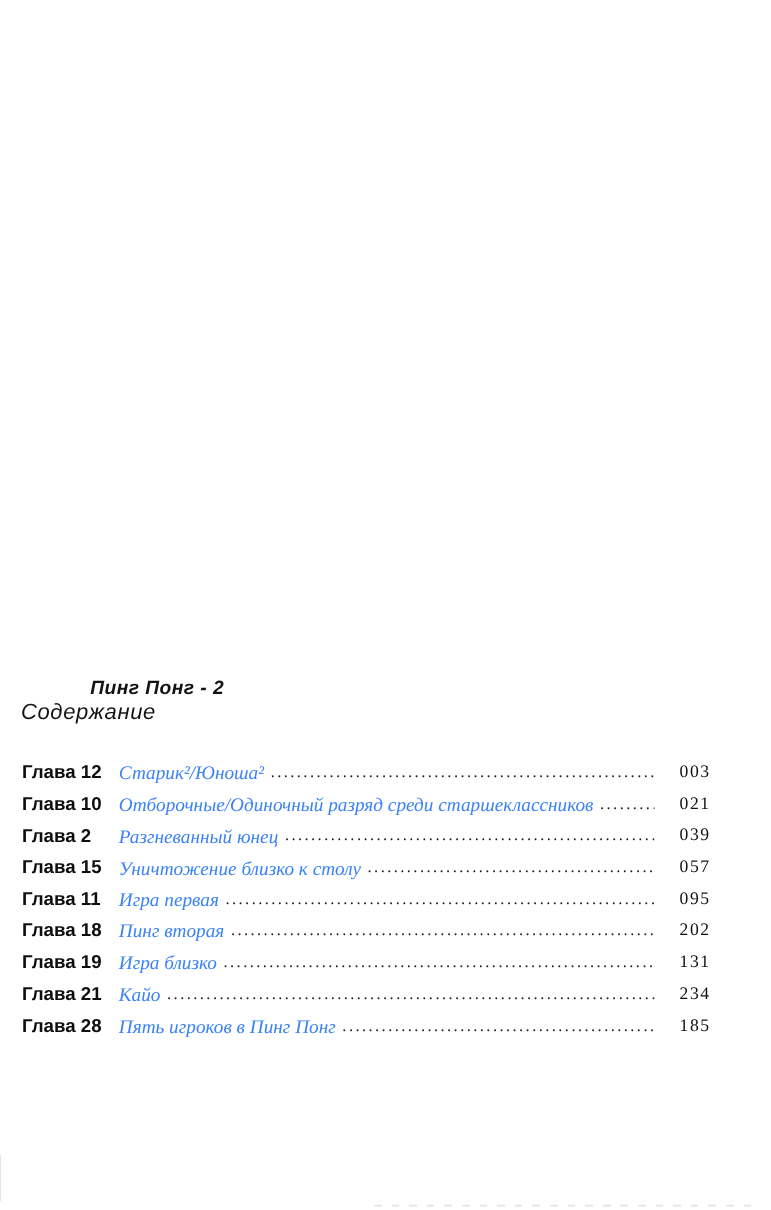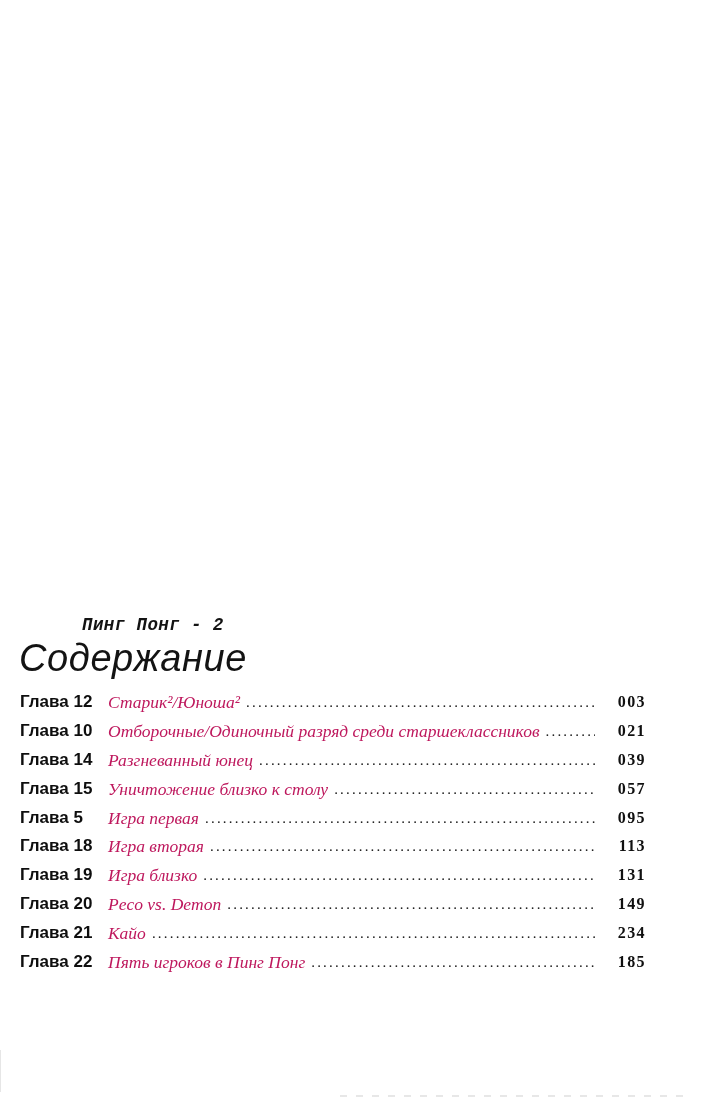--- a/index.html
+++ b/index.html
@@ -17,36 +17,36 @@
   }
   .page {
     position: absolute;
     inset: 0;
     background: #ffffff;
   }
   .series-title {
     position: absolute;
     left: 82px;
     top: 615px;
-    font-family: Liberation Mono, monospace;
+    font-family: Liberation Sans, sans-serif;
     font-style: italic;
     font-weight: 700;
     font-size: 17.5px;
     letter-spacing: 0.4px;
     color: #131313;
     white-space: nowrap;
   }
   .heading {
     position: absolute;
     left: 19px;
     top: 637px;
     font-family: "Liberation Sans", sans-serif;
     font-style: italic;
     font-weight: 400;
-    font-size: 38px;
+    font-size: 20px;
     letter-spacing: 0.6px;
     color: #131313;
     white-space: nowrap;
   }
   .toc {
     position: absolute;
     left: 20px;
     top: 688px;
     width: 626px;
   }
@@ -61,21 +61,21 @@
     font-family: "Liberation Sans", sans-serif;
     font-weight: 700;
     font-size: 17px;
     color: #0e0e0e;
     white-space: nowrap;
   }
   .toc-title {
     font-family: "Liberation Serif", serif;
     font-style: italic;
     font-size: 17.5px;
-    color: #be185d;
+    color: #3b82f6;
     white-space: nowrap;
     padding-right: 6px;
   }
   .toc-dots {
     flex: 1 1 auto;
     overflow: hidden;
     white-space: nowrap;
     font-family: "Liberation Serif", serif;
     font-size: 15px;
     color: #1c1c1c;
@@ -86,21 +86,20 @@
   }
   .toc-page {
     flex: 0 0 46px;
     margin-left: 5px;
     text-align: right;
     font-family: "Liberation Serif", serif;
     font-size: 16px;
     letter-spacing: 1.4px;
     color: #101010;
     white-space: nowrap;
-    font-weight: bold;
   }
   .scan-artifact-bottom {
     position: absolute;
     left: 340px;
     top: 1095px;
     width: 350px;
     height: 2px;
     background: repeating-linear-gradient(90deg, #e3e3e3 0 7px, transparent 7px 16px);
     opacity: 0.85;
   }
@@ -131,71 +130,65 @@
   </div>
 
   <div class="toc-row">
     <span class="toc-label">Глава 10</span>
     <span class="toc-title">Отборочные/Одиночный разряд среди старшеклассников</span>
     <span class="toc-dots"></span>
     <span class="toc-page">021</span>
   </div>
 
   <div class="toc-row">
-    <span class="toc-label">Глава 14</span>
+    <span class="toc-label">Глава 2</span>
     <span class="toc-title">Разгневанный юнец</span>
     <span class="toc-dots"></span>
     <span class="toc-page">039</span>
   </div>
 
   <div class="toc-row">
     <span class="toc-label">Глава 15</span>
     <span class="toc-title">Уничтожение близко к столу</span>
     <span class="toc-dots"></span>
     <span class="toc-page">057</span>
   </div>
 
 
   <div class="toc-row">
-    <span class="toc-label">Глава 5</span>
+    <span class="toc-label">Глава 11</span>
     <span class="toc-title">Игра первая</span>
     <span class="toc-dots"></span>
     <span class="toc-page">095</span>
   </div>
 
   <div class="toc-row">
     <span class="toc-label">Глава 18</span>
-    <span class="toc-title">Игра вторая</span>
+    <span class="toc-title">Пинг вторая</span>
     <span class="toc-dots"></span>
-    <span class="toc-page">113</span>
+    <span class="toc-page">202</span>
   </div>
 
   <div class="toc-row">
     <span class="toc-label">Глава 19</span>
     <span class="toc-title">Игра близко</span>
     <span class="toc-dots"></span>
     <span class="toc-page">131</span>
   </div>
 
-  <div class="toc-row">
-    <span class="toc-label">Глава 20</span>
-    <span class="toc-title">Peco vs. Demon</span>
-    <span class="toc-dots"></span>
-    <span class="toc-page">149</span>
-  </div>
 
   <div class="toc-row">
     <span class="toc-label">Глава 21</span>
     <span class="toc-title">Кайо</span>
     <span class="toc-dots"></span>
     <span class="toc-page">234</span>
   </div>
 
   <div class="toc-row">
-    <span class="toc-label">Глава 22</span>
+    <span class="toc-label">Глава 28</span>
     <span class="toc-title">Пять игроков в Пинг Понг</span>
     <span class="toc-dots"></span>
     <span class="toc-page">185</span>
   </div>
 </div>
 
   <div class="scan-artifact-bottom"></div>
   <div class="scan-artifact-edge"></div>
 </div>
 

